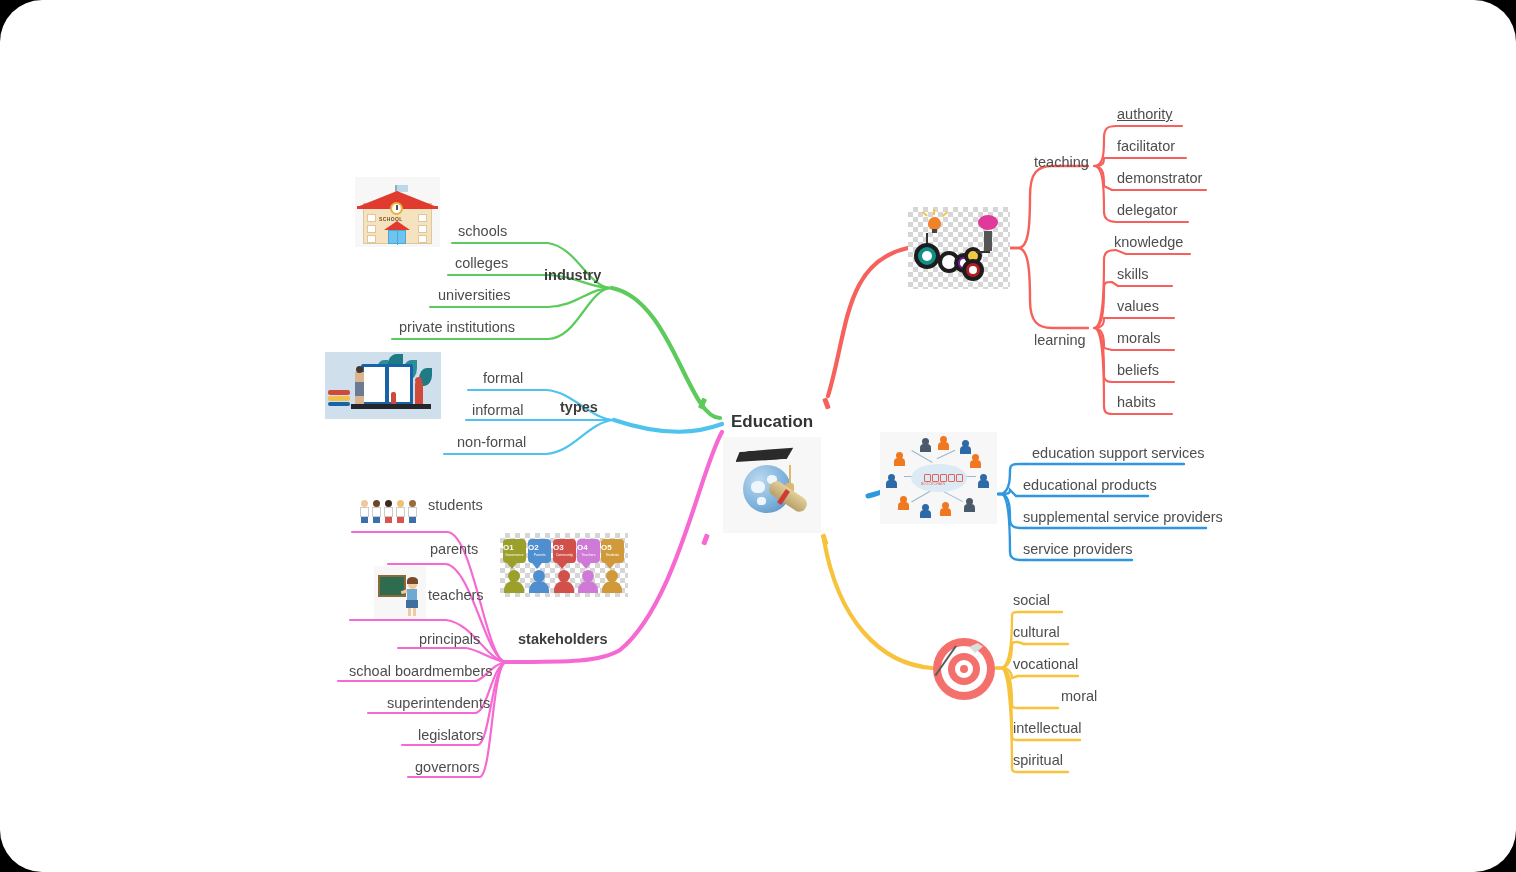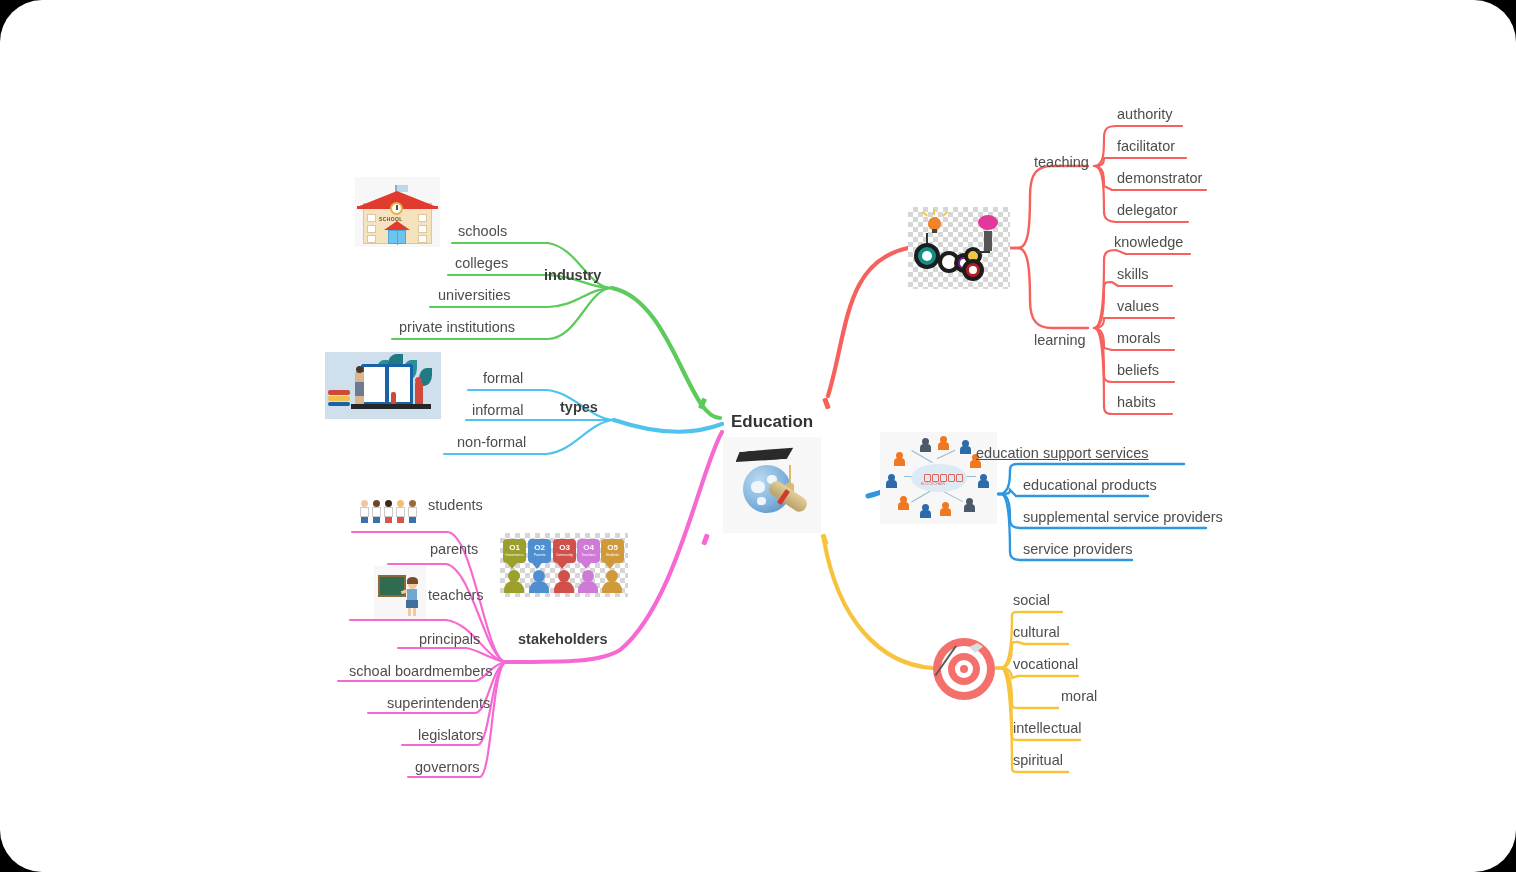--- a/index.html
+++ b/index.html
@@ -102,21 +102,21 @@
   .tb-skirt{position:absolute;left:32px;top:34px;width:12px;height:8px;background:#3f6f9f;}
   .tb-head{position:absolute;left:34px;top:13px;width:9px;height:10px;border-radius:45%;background:#f0c9a0;}
   .tb-hair{position:absolute;left:33px;top:11px;width:11px;height:7px;border-radius:50% 50% 0 0;background:#7a4a28;}
   .tb-leg{position:absolute;left:34px;top:42px;width:3px;height:8px;background:#f0c9a0;}
   .tb-leg2{position:absolute;left:39px;top:42px;width:3px;height:8px;background:#f0c9a0;}
   .tb-arm{position:absolute;left:27px;top:24px;width:8px;height:2.5px;background:#f0c9a0;transform:rotate(-18deg);}
 
   
   #img-stake{left:500px;top:533px;width:128px;height:64px;}
   .sbub{position:absolute;top:6px;width:23px;height:24px;border-radius:4px;}
-  .sbub .n{position:absolute;left:0;right:0;top:4px;text-align:center;color:#fff;font-size:8px;font-weight:bold;}
+  .sbub .n{position:absolute;left:0;right:0;top:4px;color:#fff;font-size:8px;font-weight:bold;}
   .sbub .w{position:absolute;left:0;right:0;top:14px;text-align:center;color:#fff;font-size:3.4px;}
   .sbub .tail{position:absolute;left:4px;top:24px;width:0;height:0;border-left:5px solid transparent;border-right:5px solid transparent;}
   .sfig{position:absolute;top:37px;width:20px;height:23px;}
   .sfig .h{position:absolute;left:4px;top:0;width:12px;height:12px;border-radius:50%;}
   .sfig .b{position:absolute;left:0;top:11px;width:20px;height:12px;border-radius:9px 9px 0 0;}
 
   
   #img-gears{left:908px;top:207px;width:102px;height:82px;}
   .gear{position:absolute;border-radius:50%;border-style:solid;box-sizing:border-box;}
   .bulb{position:absolute;left:20px;top:10px;width:13px;height:13px;border-radius:50% 50% 45% 45%;background:#f0832a;}
@@ -436,21 +436,21 @@
     <div class="gear" style="left:56px;top:40px;width:18px;height:18px;border-width:4px;border-color:#1d1d1d;background:#f2c744;"></div>
     <div class="gear" style="left:54px;top:52px;width:22px;height:22px;border-width:4px;border-color:#1d1d1d;background:#b51d26;"></div>
     <div class="gear" style="left:61px;top:59px;width:8px;height:8px;background:#fff;border-width:0;"></div>
     <div class="brainbox"></div>
     <div class="battery"></div>
     <div class="wire" style="left:68px;top:44px;width:14px;height:2px;"></div>
   </div>
   <div class="node-label" style="left:1034px;top:155px;">teaching</div>
   <div class="node-label" style="left:1034px;top:333px;">learning</div>
 
-  <div class="node-label" style="left:1117px;top:107px;">authority</div>
+  <div class="node-label" style="left:1117px;top:107px;text-decoration:underline;">authority</div>
   <div class="node-label" style="left:1117px;top:139px;">facilitator</div>
   <div class="node-label" style="left:1117px;top:171px;">demonstrator</div>
   <div class="node-label" style="left:1117px;top:203px;">delegator</div>
 
   <div class="node-label" style="left:1114px;top:235px;">knowledge</div>
   <div class="node-label" style="left:1117px;top:267px;">skills</div>
   <div class="node-label" style="left:1117px;top:299px;">values</div>
   <div class="node-label" style="left:1117px;top:331px;">morals</div>
   <div class="node-label" style="left:1117px;top:363px;">beliefs</div>
   <div class="node-label" style="left:1117px;top:395px;">habits</div>
@@ -510,21 +510,21 @@
       </div>
     <div class="net-ic" style="left:60px;top:70px;">
         <div class="ih" style="background:#f07820;"></div>
         <div class="ib" style="background:#f07820;"></div>
       </div>
     <div class="net-ic" style="left:84px;top:66px;">
         <div class="ih" style="background:#4a5a6a;"></div>
         <div class="ib" style="background:#4a5a6a;"></div>
       </div>
   </div>
-  <div class="node-label" style="left:976px;top:446px;text-decoration:underline;">education support services</div>
+  <div class="node-label" style="left:1032px;top:446px;">education support services</div>
   <div class="node-label" style="left:1023px;top:478px;">educational products</div>
   <div class="node-label" style="left:1023px;top:510px;">supplemental service providers</div>
   <div class="node-label" style="left:1023px;top:542px;">service providers</div>
 
   <div class="img-tile" id="img-dart">
     <div class="dart-r" style="left:0;top:0;width:62px;height:62px;background:#f4706c;"></div>
     <div class="dart-r" style="left:8px;top:8px;width:46px;height:46px;background:#fff;"></div>
     <div class="dart-r" style="left:15px;top:15px;width:32px;height:32px;background:#f4706c;"></div>
     <div class="dart-r" style="left:22px;top:22px;width:18px;height:18px;background:#fff;"></div>
     <div class="dart-r" style="left:27px;top:27px;width:8px;height:8px;background:#f4706c;"></div>

